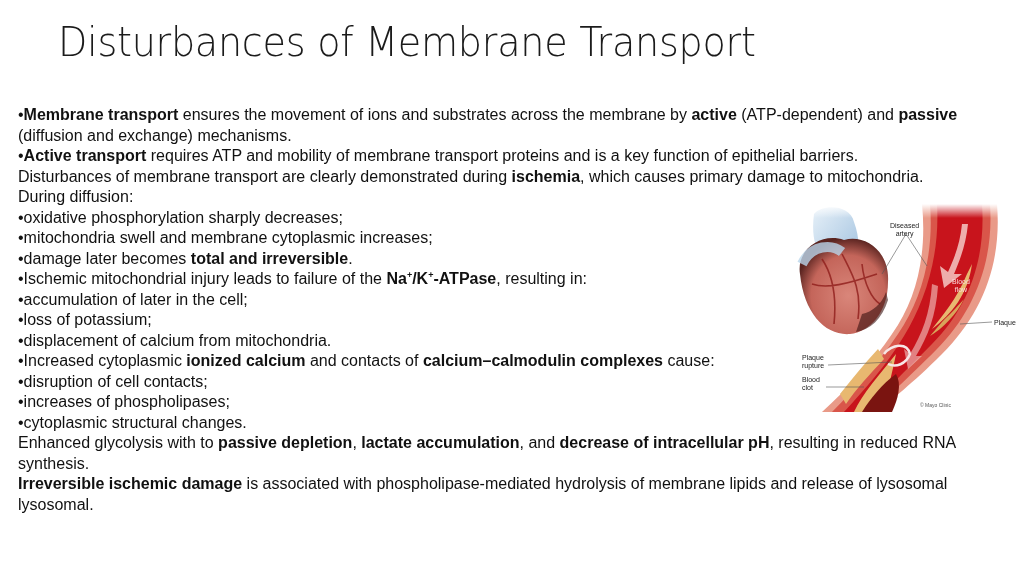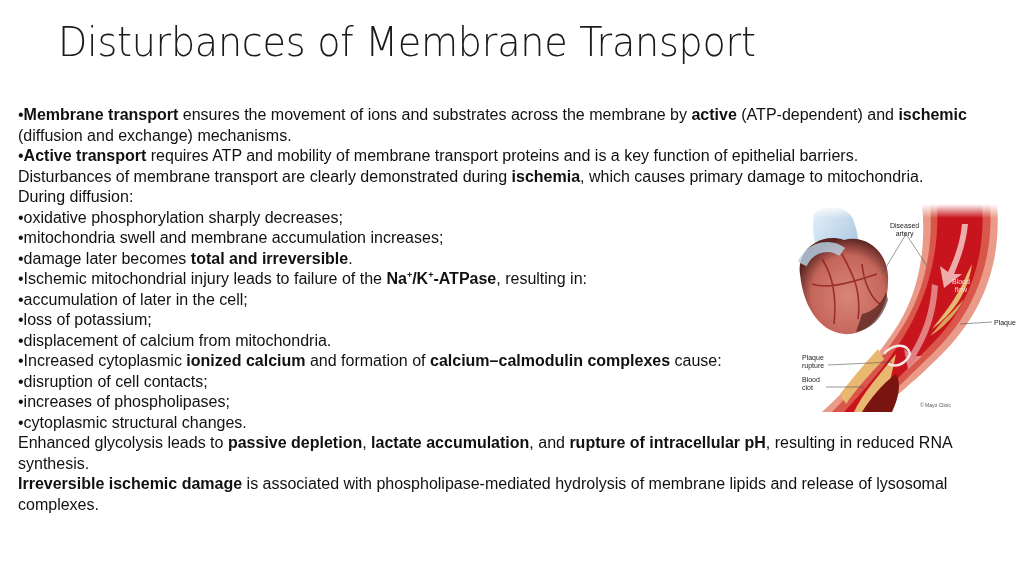--- a/index.html
+++ b/index.html
@@ -37,40 +37,40 @@
   .fig-label.white { color: #fbdada; }
   .fig-label.copy { font-size: 5px; color: #555; }
 </style>
 </head>
 <body>
 
 <div class="slide">
   <div class="title">Disturbances of Membrane Transport</div>
 
   <div class="body" id="body-text">
-      <div class="line"><span>•</span><b>Membrane transport</b><span> ensures the movement of ions and substrates across the membrane by </span><b>active</b><span> (ATP-dependent) and </span><b>ischemic</b></div>
+      <div class="line"><span>•</span><b>Membrane transport</b><span> ensures the movement of ions and substrates across the membrane by </span><b>active</b><span> (ATP-dependent) and </span><b>passive</b></div>
       <div class="line"><span>(diffusion and exchange) mechanisms.</span></div>
       <div class="line"><span>•</span><b>Active transport</b><span> requires ATP and mobility of membrane transport proteins and is a key function of epithelial barriers.</span></div>
       <div class="line"><span>Disturbances of membrane transport are clearly demonstrated during </span><b>ischemia</b><span>, which causes primary damage to mitochondria.</span></div>
       <div class="line"><span>During diffusion:</span></div>
       <div class="line"><span>•oxidative phosphorylation sharply decreases;</span></div>
-      <div class="line"><span>•mitochondria swell and membrane accumulation increases;</span></div>
+      <div class="line"><span>•mitochondria swell and membrane cytoplasmic increases;</span></div>
       <div class="line"><span>•damage later becomes </span><b>total and irreversible</b><span>.</span></div>
       <div class="line"><span>•Ischemic mitochondrial injury leads to failure of the </span><b>Na</b><sup><b>+</b></sup><b>/K</b><sup><b>+</b></sup><b>-ATPase</b><span>, resulting in:</span></div>
       <div class="line"><span>•accumulation of later in the cell;</span></div>
       <div class="line"><span>•loss of potassium;</span></div>
       <div class="line"><span>•displacement of calcium from mitochondria.</span></div>
-      <div class="line"><span>•Increased cytoplasmic </span><b>ionized calcium</b><span> and formation of </span><b>calcium–calmodulin complexes</b><span> cause:</span></div>
+      <div class="line"><span>•Increased cytoplasmic </span><b>ionized calcium</b><span> and contacts of </span><b>calcium–calmodulin complexes</b><span> cause:</span></div>
       <div class="line"><span>•disruption of cell contacts;</span></div>
       <div class="line"><span>•increases of phospholipases;</span></div>
       <div class="line"><span>•cytoplasmic structural changes.</span></div>
-      <div class="line"><span>Enhanced glycolysis leads to </span><b>passive depletion</b><span>, </span><b>lactate accumulation</b><span>, and </span><b>rupture of intracellular pH</b><span>, resulting in reduced RNA</span></div>
+      <div class="line"><span>Enhanced glycolysis with to </span><b>passive depletion</b><span>, </span><b>lactate accumulation</b><span>, and </span><b>decrease of intracellular pH</b><span>, resulting in reduced RNA</span></div>
       <div class="line"><span>synthesis.</span></div>
       <div class="line"><b>Irreversible ischemic damage</b><span> is associated with phospholipase-mediated hydrolysis of membrane lipids and release of lysosomal</span></div>
-      <div class="line"><span>complexes.</span></div>
+      <div class="line"><span>lysosomal.</span></div>
     </div>
 
   <div class="figure">
     <svg viewBox="0 0 228 208" xmlns="http://www.w3.org/2000/svg">
       <defs>
         <radialGradient id="heartG" cx="0.55" cy="0.6" r="0.6">
           <stop offset="0" stop-color="#d9867a"></stop>
           <stop offset="0.7" stop-color="#c4655a"></stop>
           <stop offset="1" stop-color="#5a2420"></stop>
         </radialGradient>

